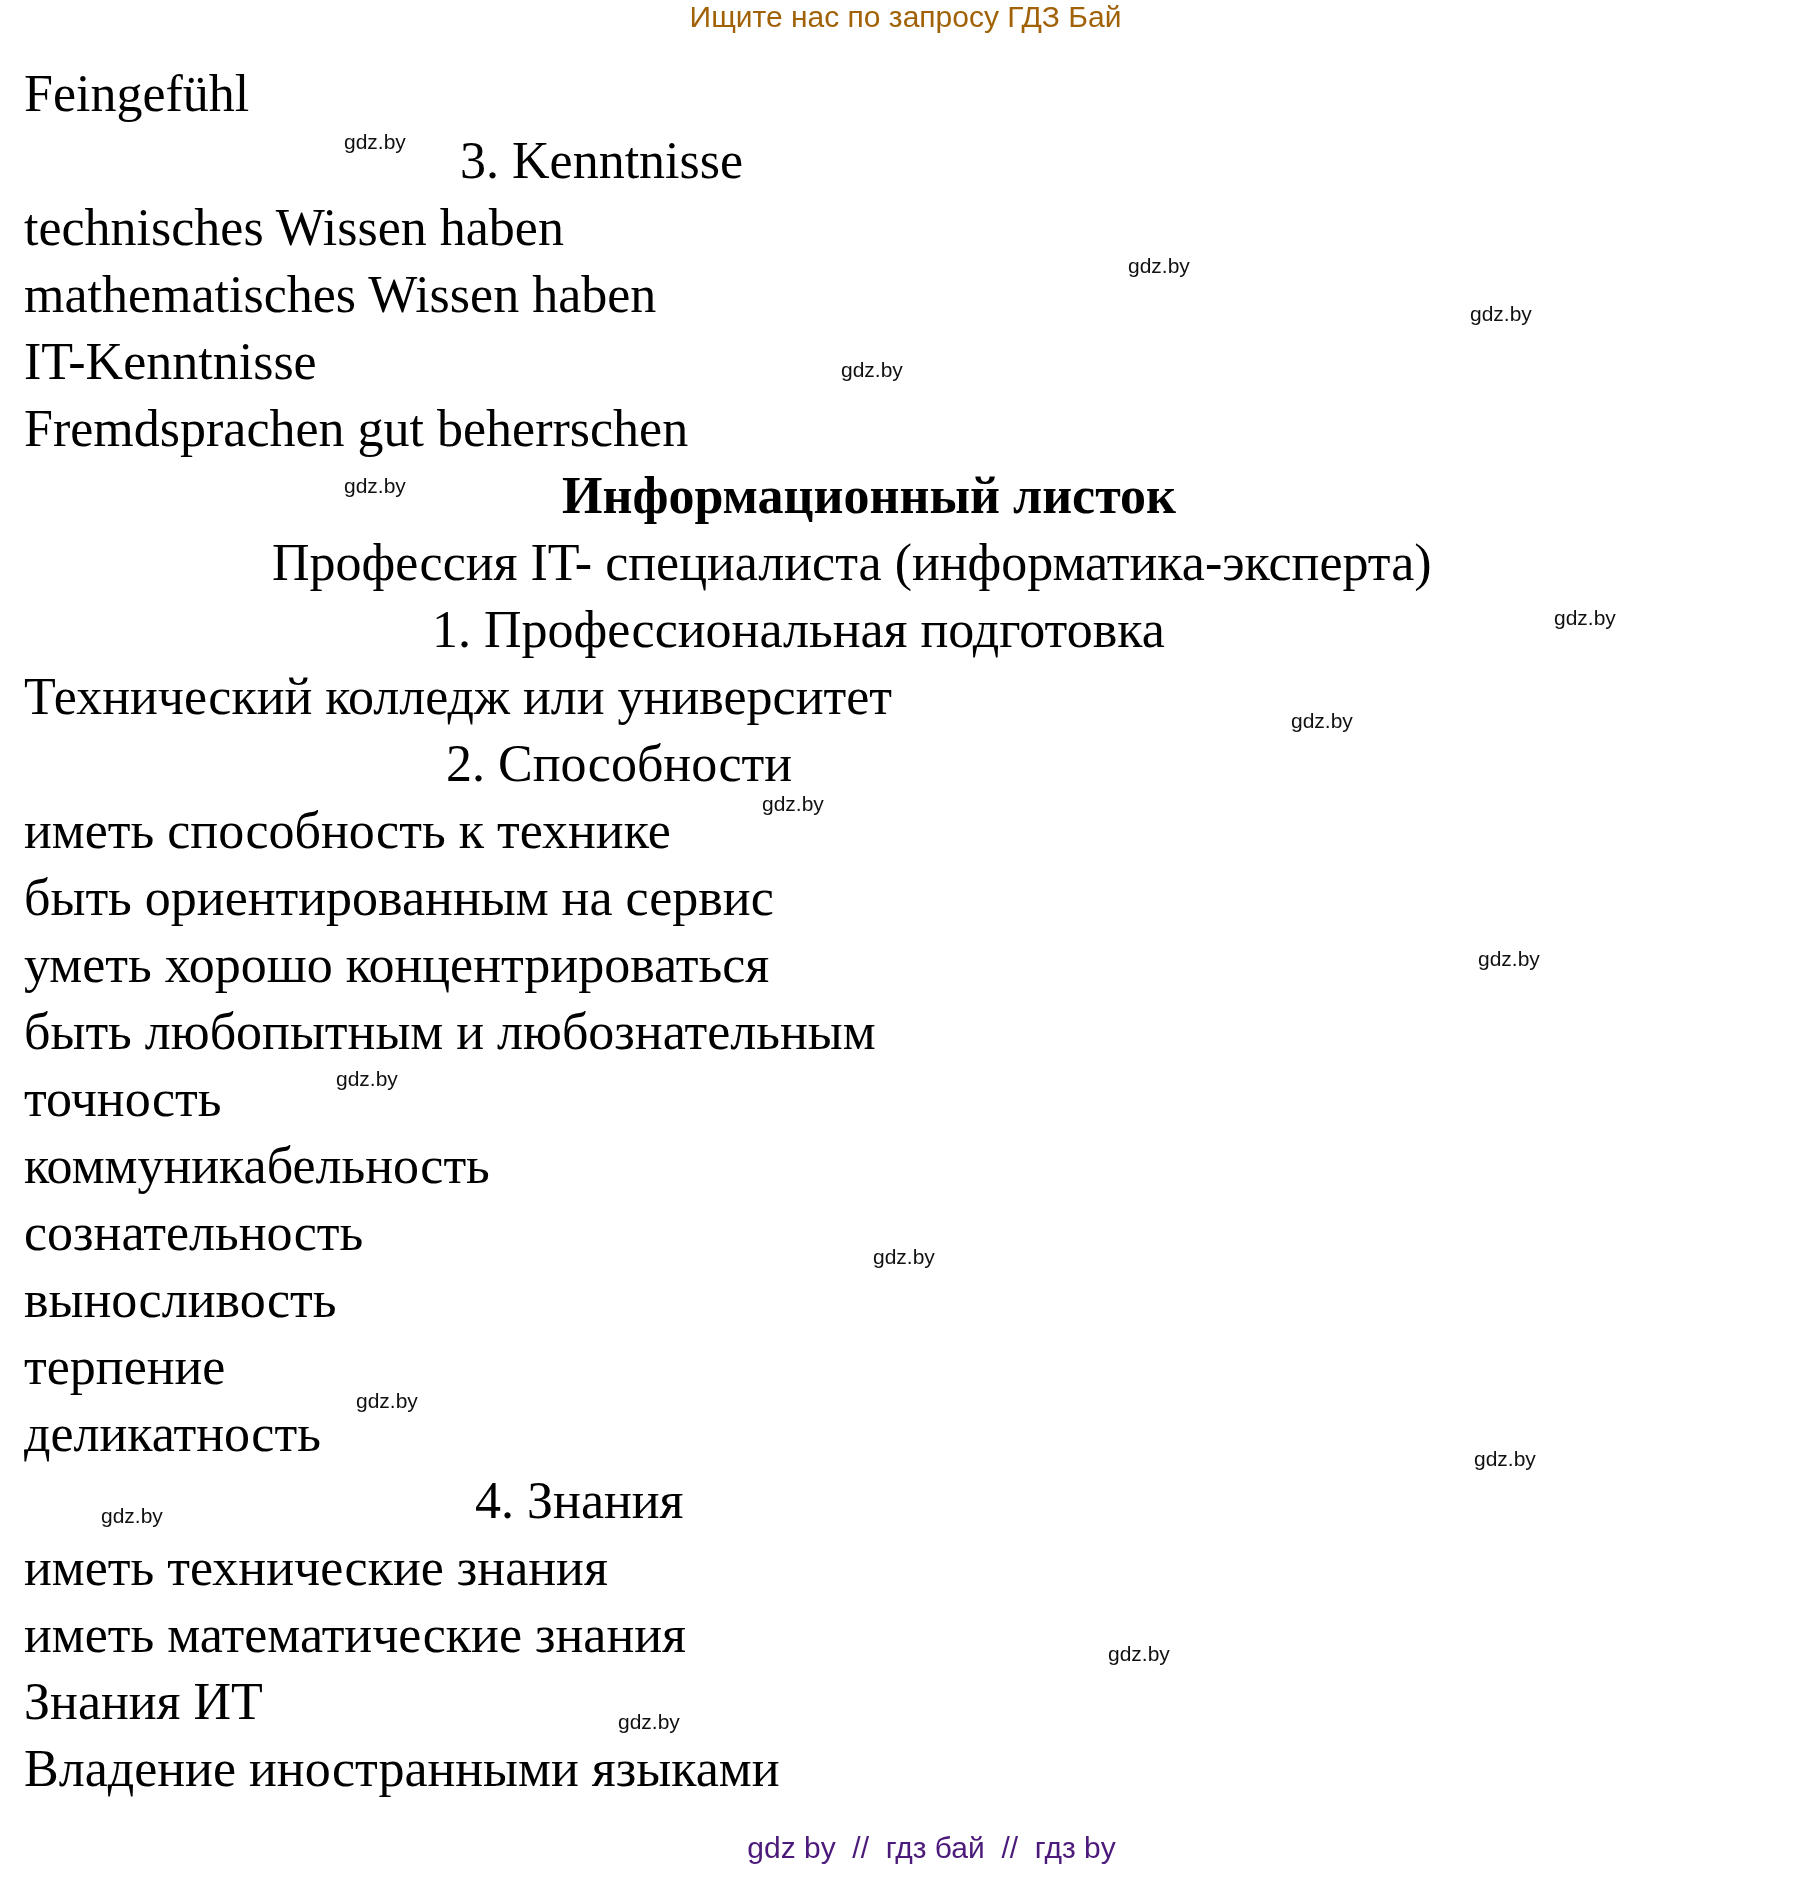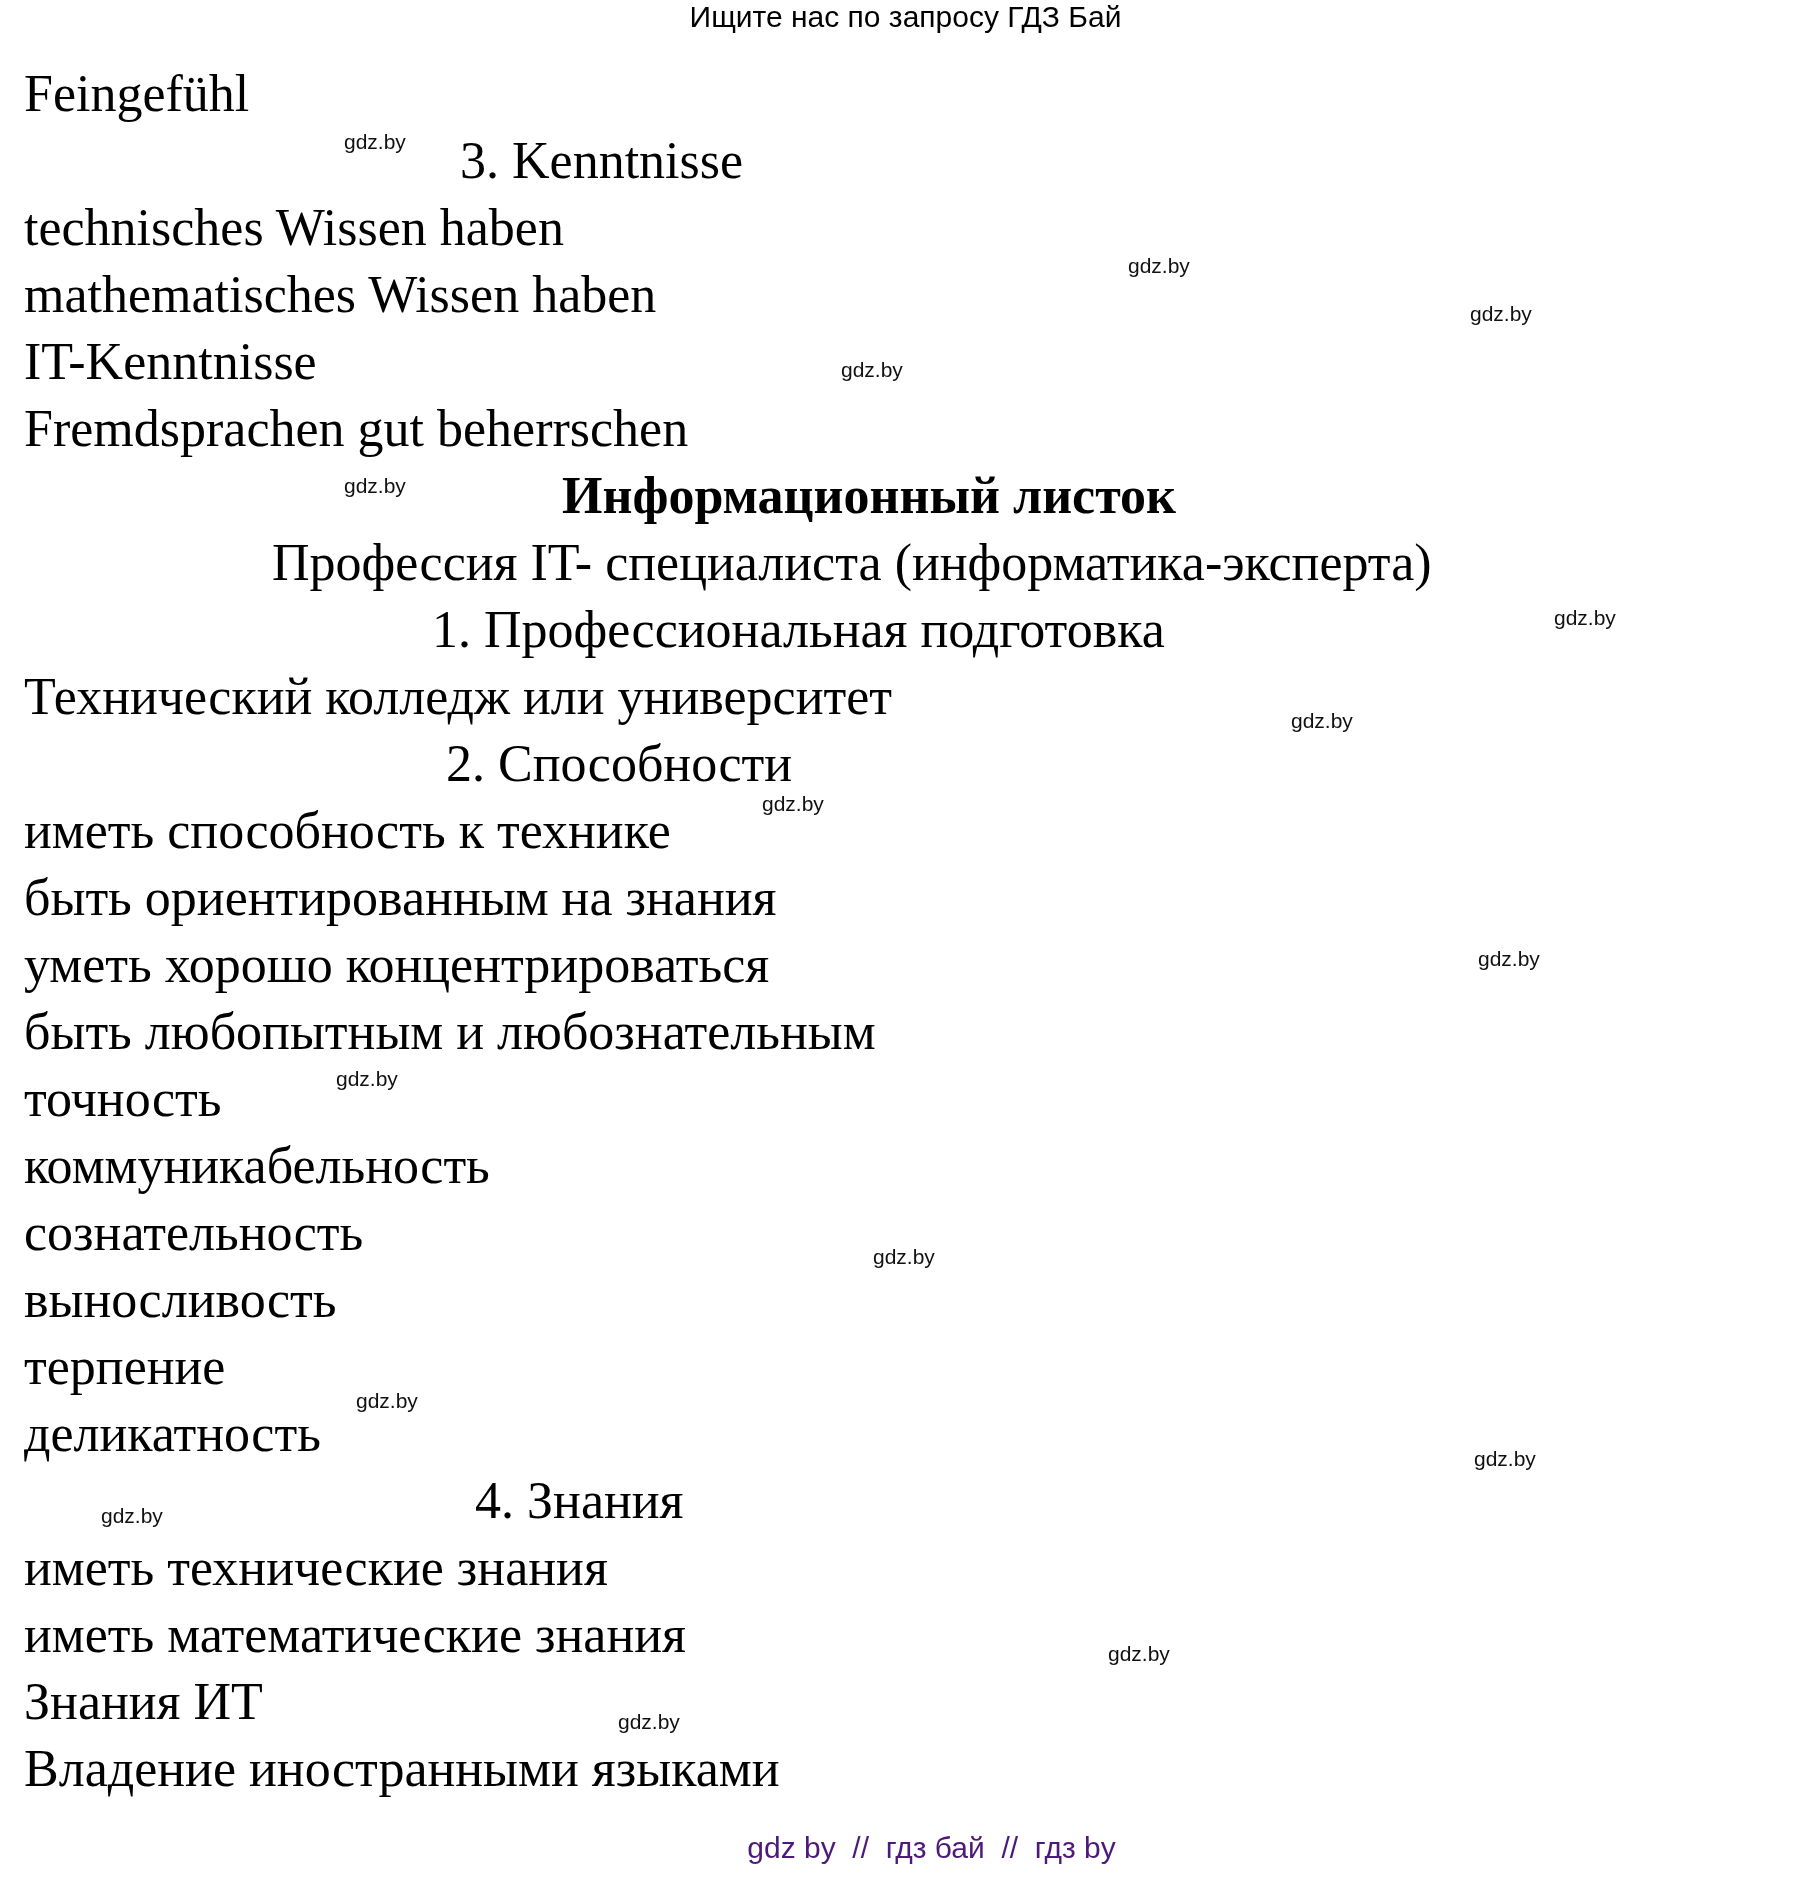--- a/index.html
+++ b/index.html
@@ -1,18 +1,18 @@
 <!DOCTYPE html>
 <html><head>
 <meta charset="utf-8">
 <style>
   html, body { margin:0; padding:0; background:#ffffff; }
   body { width:1811px; height:1877px; position:relative; overflow:hidden; }
   .hdr { position:absolute; top:0; left:0; width:1811px; text-align:center;
-         font-family:"Liberation Sans", sans-serif; font-size:30px; color:#000000; line-height:34px; }
+         font-family:"Liberation Sans", sans-serif; font-size:30px; color:#a16207; line-height:34px; }
   .ln { position:absolute; left:24px; font-family:"Liberation Serif", serif; font-size:52px;
         color:#000; line-height:60px; white-space:nowrap; }
   .bold { font-weight:bold; }
   .wm { position:absolute; font-family:"Liberation Sans", sans-serif; font-size:21px; color:#111;
         line-height:32px; white-space:nowrap; }
   .ftr { position:absolute; top:1830px; left:0; width:1811px; text-align:center;
          font-family:"Liberation Sans", sans-serif; font-size:30px; color:#4b1a7a; line-height:36px;
          white-space:pre;padding-left:26px; }
 </style>
 </head>
@@ -26,21 +26,21 @@
     <div class="ln" style="left: 24px; top: 198px;">technisches Wissen haben</div>
     <div class="ln" style="left: 24px; top: 265px;">mathematisches Wissen haben</div>
     <div class="ln" style="left: 24px; top: 332px;">IT-Kenntnisse</div>
     <div class="ln" style="left: 24px; top: 399px;">Fremdsprachen gut beherrschen</div>
     <div class="ln bold" style="left: 562px; top: 466px;">Информационный листок</div>
     <div class="ln" style="left: 272px; top: 533px;">Профессия IT- специалиста (информатика-эксперта)</div>
     <div class="ln" style="left: 432px; top: 600px;">1. Профессиональная подготовка</div>
     <div class="ln" style="left: 24px; top: 667px;">Технический колледж или университет</div>
     <div class="ln" style="left: 446px; top: 734px;">2. Способности</div>
     <div class="ln" style="left: 24px; top: 801px;">иметь способность к технике</div>
-    <div class="ln" style="left: 24px; top: 868px;">быть ориентированным на знания</div>
+    <div class="ln" style="left: 24px; top: 868px;">быть ориентированным на сервис</div>
     <div class="ln" style="left: 24px; top: 935px;">уметь хорошо концентрироваться</div>
     <div class="ln" style="left: 24px; top: 1002px;">быть любопытным и любознательным</div>
     <div class="ln" style="left: 24px; top: 1069px;">точность</div>
     <div class="ln" style="left: 24px; top: 1136px;">коммуникабельность</div>
     <div class="ln" style="left: 24px; top: 1203px;">сознательность</div>
     <div class="ln" style="left: 24px; top: 1270px;">выносливость</div>
     <div class="ln" style="left: 24px; top: 1337px; text-align: right;">терпение</div>
     <div class="ln" style="left: 24px; top: 1404px;">деликатность</div>
     <div class="ln" style="left: 475px; top: 1471px;">4. Знания</div>
     <div class="ln" style="left: 24px; top: 1538px;">иметь технические знания</div>

